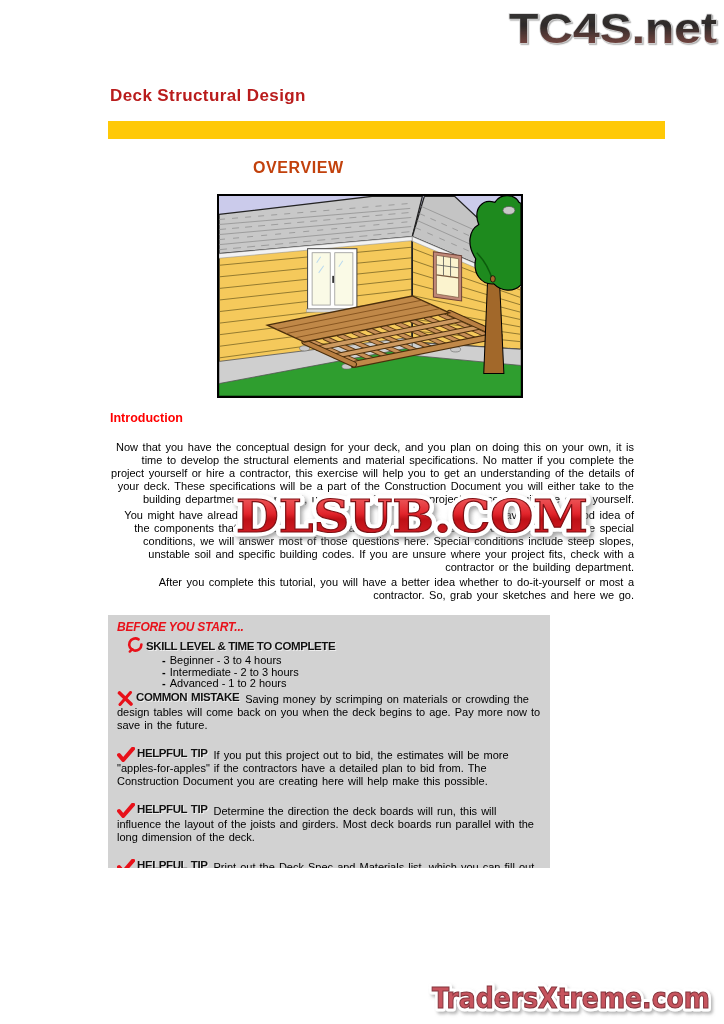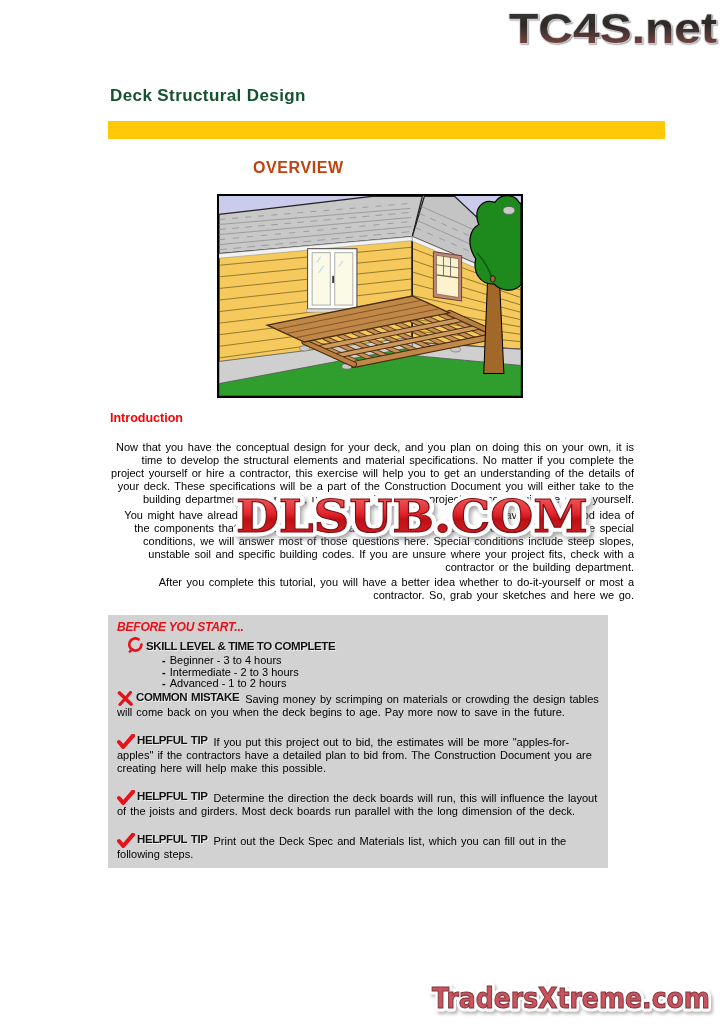--- a/index.html
+++ b/index.html
@@ -4,21 +4,21 @@
 <style>
   html,body{margin:0;padding:0;background:#fff;}
   .page{position:relative;width:724px;height:1024px;background:#fff;overflow:hidden;
         font-family:"Liberation Sans",sans-serif;color:#000;}
 
   
   .tc4s{position:absolute;top:2px;right:2px;width:218px;height:54px;}
 
   
   .doc-title{position:absolute;left:110px;top:86px;font-size:17px;font-weight:bold;
-             color:#14532d;letter-spacing:.4px;}
+             color:#b91c1c;letter-spacing:.4px;}
   .accent-bar{position:absolute;left:108px;top:121px;width:557px;height:18px;background:#FFC907;}
 
   
   .overview{position:absolute;left:253px;top:159px;font-family:Liberation Sans, sans-serif;
             font-size:16px;font-weight:bold;letter-spacing:.6px;color:#c2410c;}
 
   
   .illus{position:absolute;left:217px;top:194px;width:302px;height:200px;border:2px solid #000;
          box-sizing:content-box;background:#CBCBEB;}
 
@@ -28,21 +28,21 @@
             word-spacing:1.5px;color:#000;text-align:right;}
   #p1{top:441px;}
   #p2{top:509px;}
   #p3{top:576px;}
   .wm-gap{display:inline-block;width:262px;height:1px;}
 
   
   .watermark{position:absolute;left:222px;top:486px;width:380px;height:60px;z-index:6;}
 
   
-  .graybox{position:absolute;left:108px;top:615px;width:500px;height:253px;background:#D2D2D2;
+  .graybox{position:absolute;left:108px;top:615px;width:442px;height:253px;background:#D2D2D2;
            box-sizing:border-box;padding:5px 9px;overflow:hidden;}
   .bys-heading{color:#E8111A;font-weight:bold;font-style:italic;font-size:12px;letter-spacing:-.2px;}
   .skill-row{margin:2px 0 1px 10px;white-space:nowrap;}
   .cond-label{font-weight:bold;font-size:11.5px;letter-spacing:-.4px;color:#111;
               text-shadow:1px 1px 0 #efefef;}
   .skill-list{margin-left:9px;}
   .skill-item{font-size:11px;line-height:11.5px;margin-left:36px;}
   .bullet-dash{font-weight:bold;margin-right:4px;}
   .tip{font-size:11px;line-height:13px;word-spacing:1px;}
   .tip .cond-label{vertical-align:2px;margin-right:6px;}

